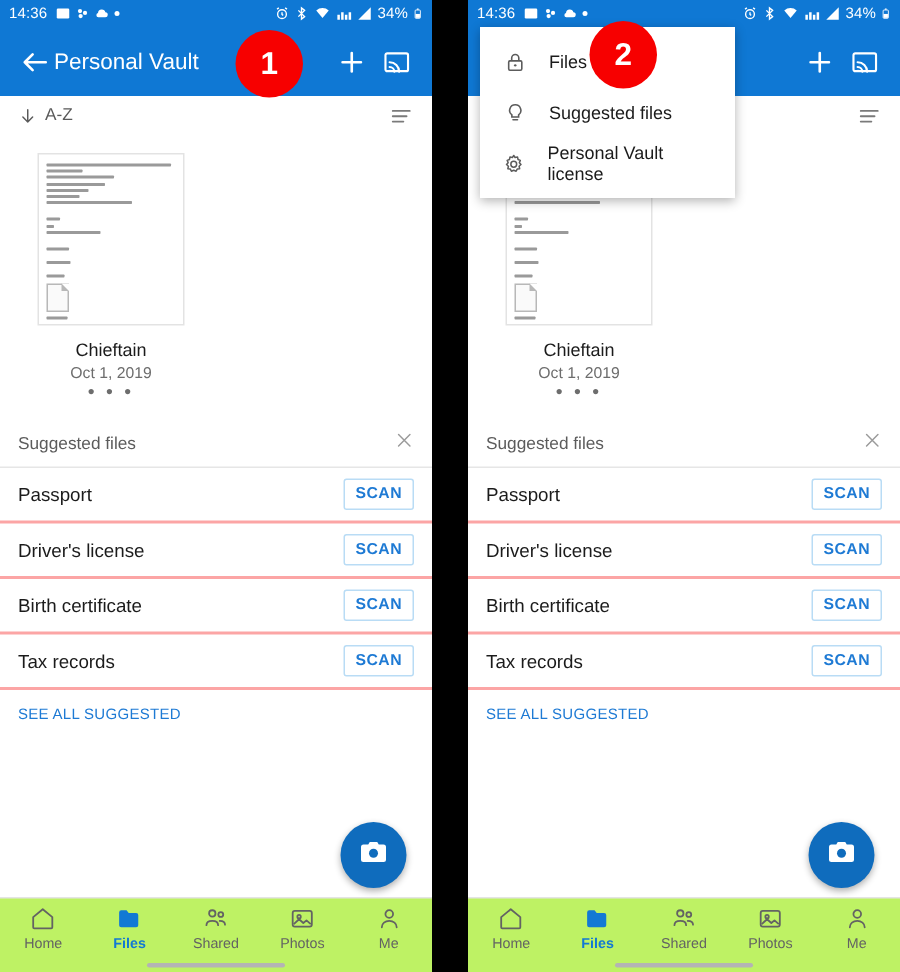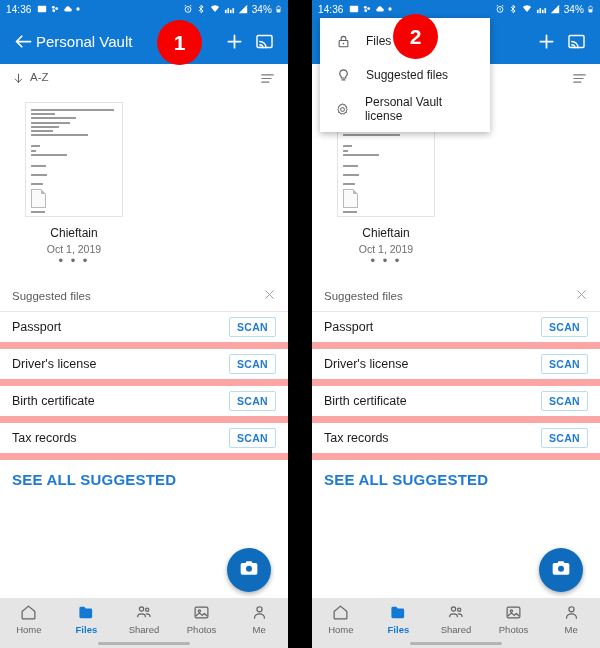--- a/index.html
+++ b/index.html
@@ -80,46 +80,46 @@
   
   .sugg { margin-top: 14px; }
   .sugg-head {
     display: flex; align-items: center; padding: 0 12px; height: 32px;
     border-bottom: 1px solid #e6e6e6;
   }
   .sugg-head .t { font-size: 11.5px; color: #5c5c5c; }
   .sugg-head .grow { flex: 1; }
   .sugg-row {
     display: flex; align-items: center; padding: 0 12px; height: 37px;
-    border-bottom: 7px solid #fca5a5;
+    border-bottom: 2px solid #fca5a5;
   }
   .sugg-row .lab { font-size: 12.5px; color: #1b1b1b; }
   .sugg-row .grow { flex: 1; }
   .scanbtn {
     border: 1px solid #b9dcf5; border-radius: 2px; background: #fff;
     color: #1e7ad4; font-size: 10.5px; font-weight: 700;
     padding: 4px 7px; letter-spacing: .3px; line-height: 1;
   }
   .seeall {
-    font-size: 15px; font-weight: 700; color: #1e7ad4;
+    font-size: 10px; font-weight: 400; color: #1e7ad4;
     padding: 11px 12px 0 12px; letter-spacing: .2px;
   }
 
   
   .fab {
     position: absolute; right: 17px; bottom: 56px;
     width: 44px; height: 44px; border-radius: 50%;
     background: #0f6cbd; display: flex; align-items: center; justify-content: center;
     box-shadow: 0 2px 5px rgba(0,0,0,.32);
   }
 
   
   .bottomnav {
     position: absolute; left: 0; right: 0; bottom: 0; height: 50px;
-    background: #e5e5e5; border-top: 1px solid #e4e4e4;
+    background: #bef264; border-top: 1px solid #e4e4e4;
     display: flex; align-items: flex-start; padding-top: 5px;
   }
   .navitem { flex: 1; display: flex; flex-direction: column; align-items: center; gap: 3px; }
   .navitem .nl { font-size: 9.5px; color: #636363; }
   .navitem.active .nl { color: #1279d4; font-weight: 600; }
   .homebar {
     position: absolute; bottom: 3px; left: 50%; transform: translateX(-50%);
     width: 92px; height: 3.5px; border-radius: 2px; background: #b4b4b4;
   }
 

